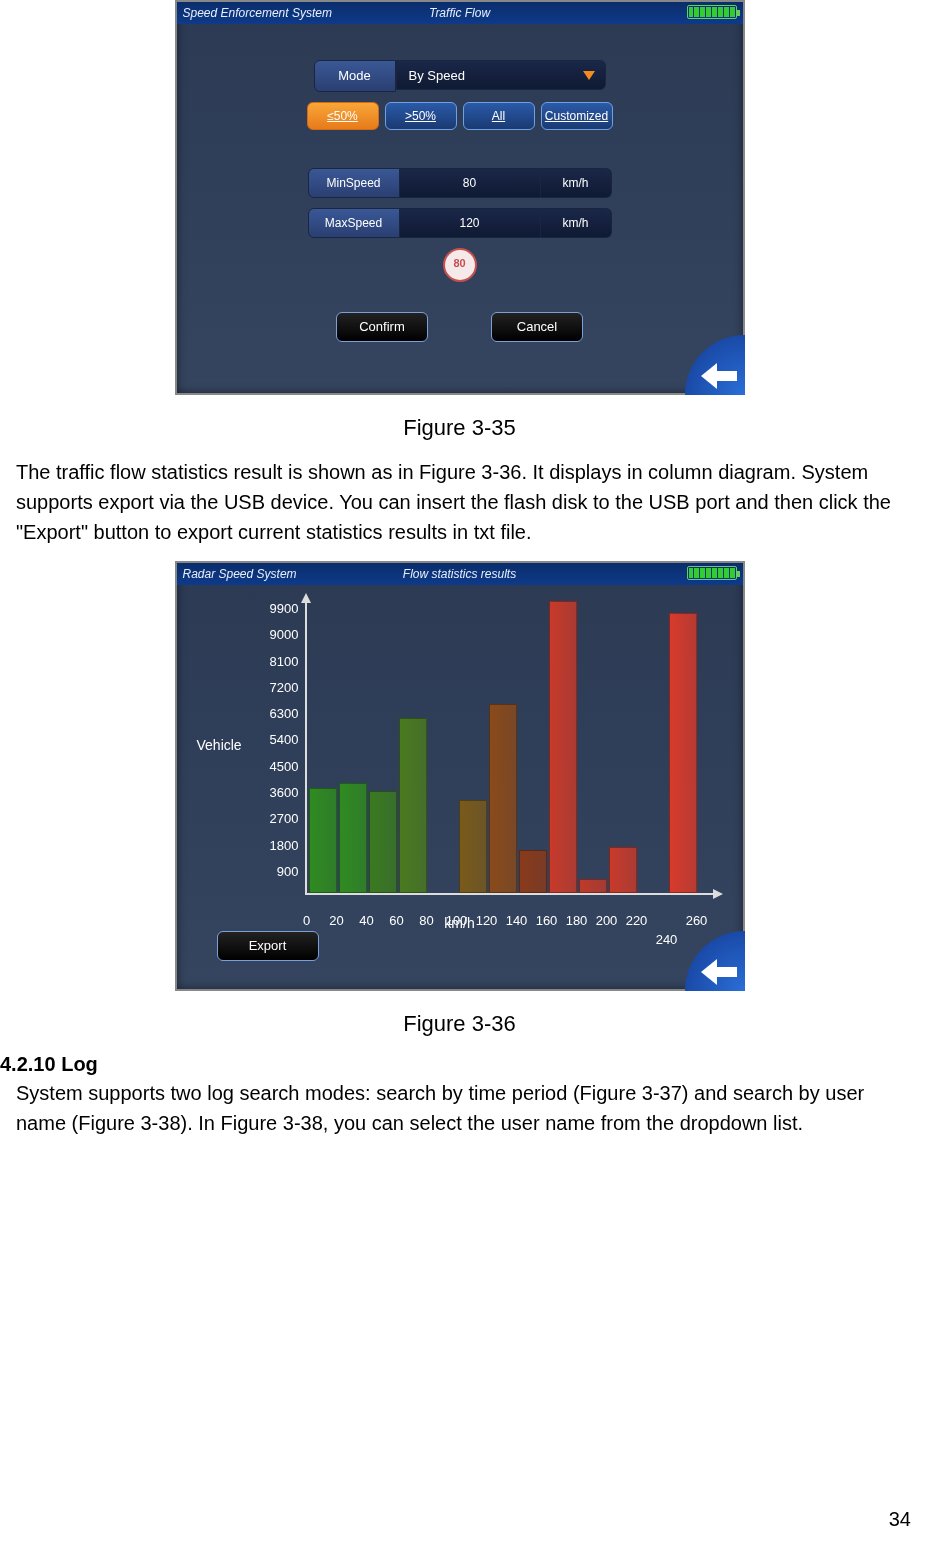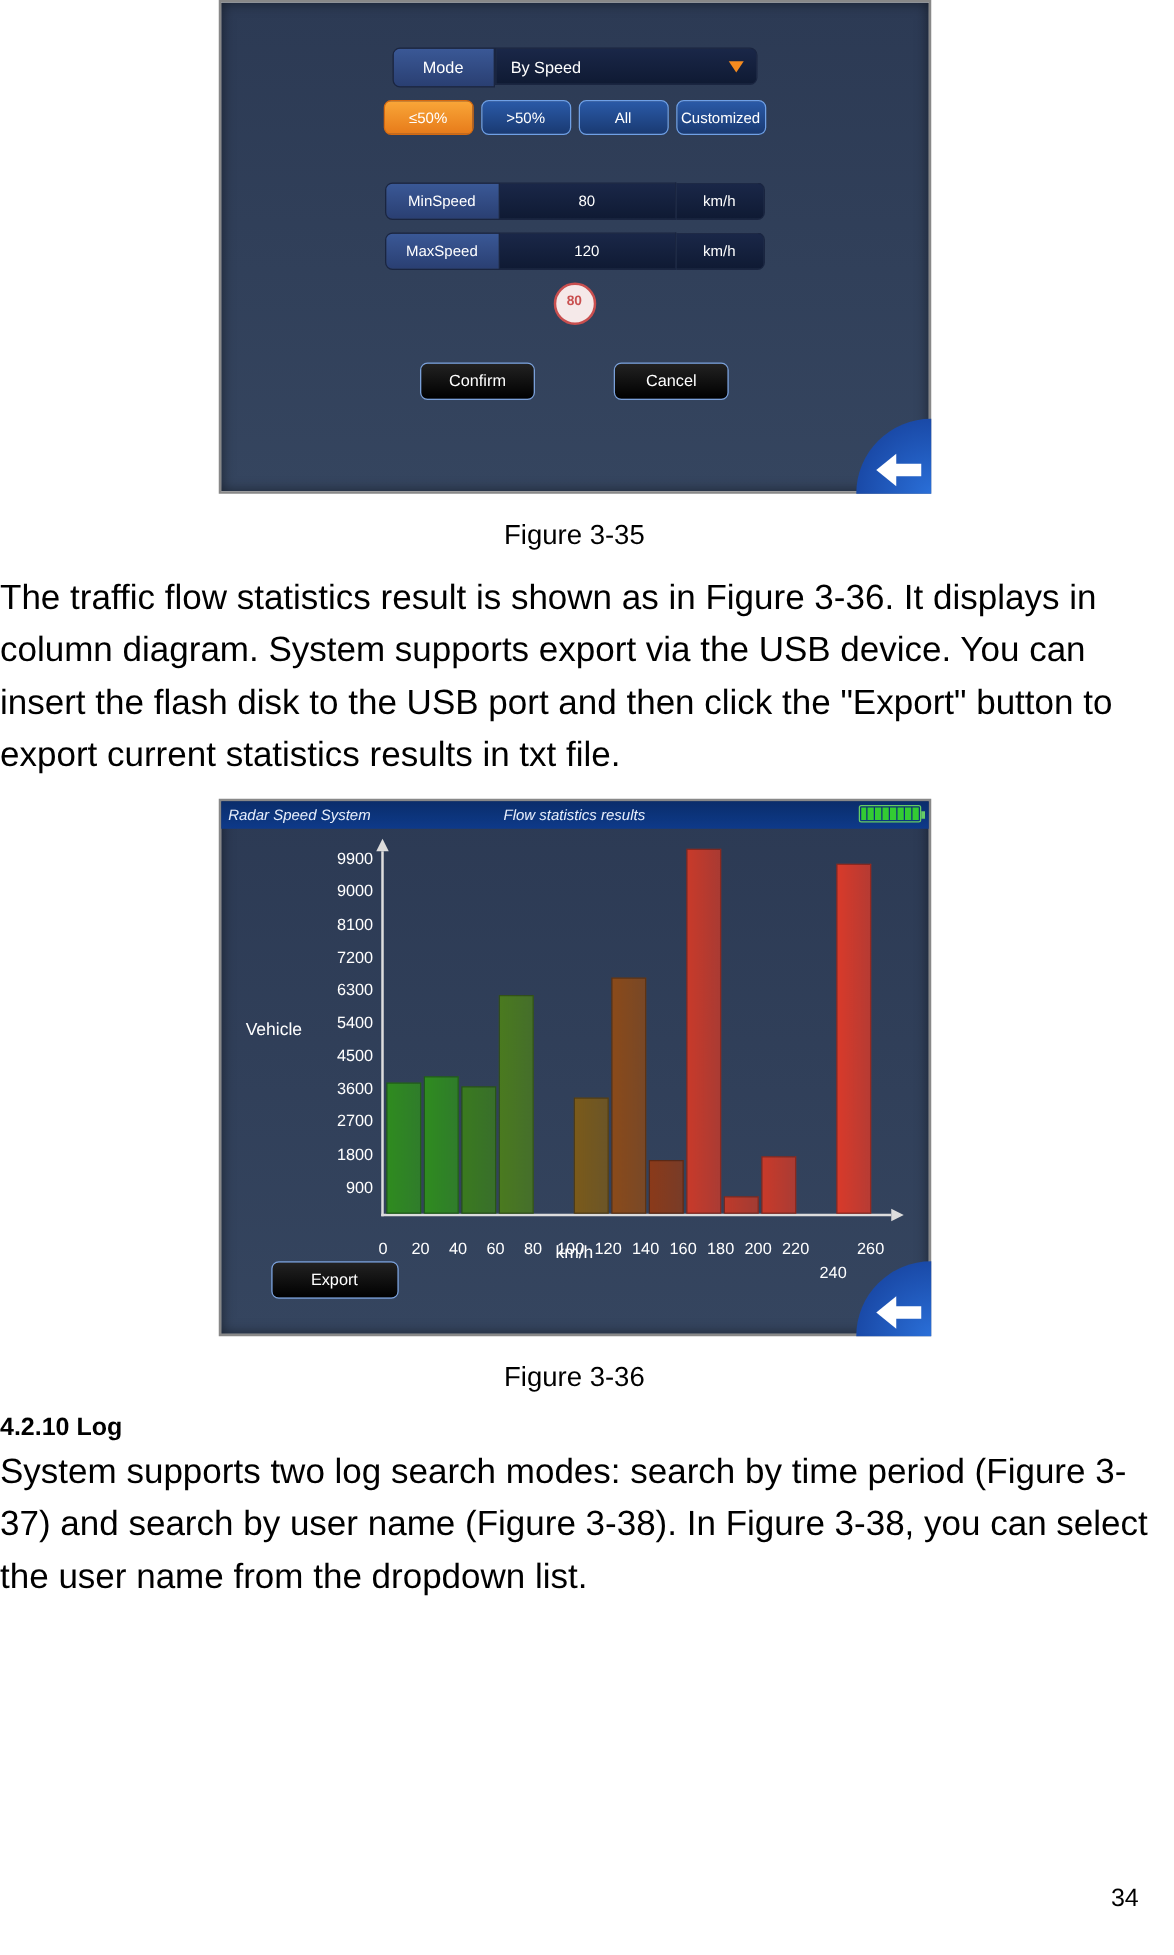--- a/index.html
+++ b/index.html
@@ -76,20 +76,21 @@
     border-left: 6px solid transparent;
     border-right: 6px solid transparent;
     border-top: 9px solid #f58b1f;
   }
   .pill-row { gap: 6px; }
   .pill {
     width: 70px; height: 26px; line-height: 26px;
     border-radius: 6px; font-size: 12px; color: #fff;
     border: 1px solid #6fa0e6;
     background: linear-gradient(#2a5aa8, #1a3a72);
+    text-decoration: underline;
   }
   .pill.active {
     background: linear-gradient(#f9a638, #e77b1a);
     border: 1px solid #d66a10;
   }
   .field-row .flabel {
     width: 90px; height: 28px; line-height: 28px;
     background: linear-gradient(#3a5896, #2a3f72);
     color: #fff; font-size: 12px;
     border-radius: 6px 0 0 6px;
@@ -138,21 +139,21 @@
     content:""; position:absolute; right:28px; bottom:6px;
     width:0; height:0;
     border-top:13px solid transparent;
     border-bottom:13px solid transparent;
     border-right:16px solid #fff;
   }
   .caption {
     text-align: center; font-size: 22px; margin: 20px 0 16px;
   }
   .body-text {
-    font-size: 28px; line-height: 1.5; margin: 0 0 14px 0;
+    font-size: 20px; line-height: 1.5; margin: 0 0 14px 0; padding-left: 16px;
   }
   .section-head { font-size: 20px; font-weight: bold; margin: 10px 0 2px; }
   .screen2 { height: 430px; }
   .chart-area {
     position: relative;
     margin: 12px 24px 0 24px;
     height: 330px;
   }
   .y-axis-label {
     position: absolute; left: -4px; top: 140px;
@@ -197,20 +198,34 @@
     position: absolute; bottom: 33px; right: 28px;
     font-size: 20px;
   }
 </style>
 </head>
 <body>
 
 <div class="page">
 
   <div class="device-screen screen1">
+    <div class="titlebar">
+      <span class="left">Speed Enforcement System</span>
+      <span class="center">Traffic Flow</span>
+      <div class="battery">
+        <div class="cell"></div>
+          <div class="cell"></div>
+          <div class="cell"></div>
+          <div class="cell"></div>
+        <div class="cell"></div>
+          <div class="cell"></div>
+          <div class="cell"></div>
+          <div class="cell"></div>
+      </div>
+    </div>
     <div class="form-area">
       <div class="row mode-row">
         <div class="label-pill">Mode</div>
         <div class="dropdown">
           <span>By Speed</span>
           <span class="tri"></span>
         </div>
       </div>
       <div class="row pill-row">
         <div class="pill active">≤50%</div>

